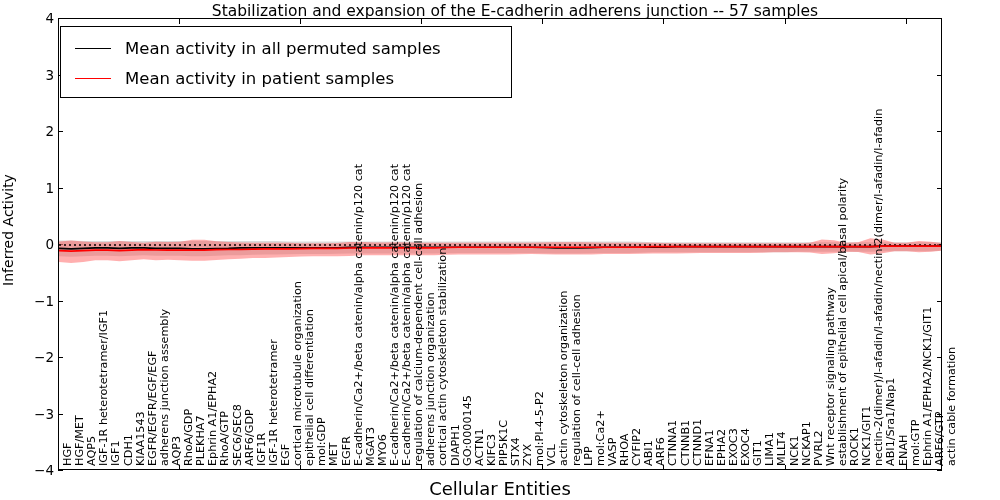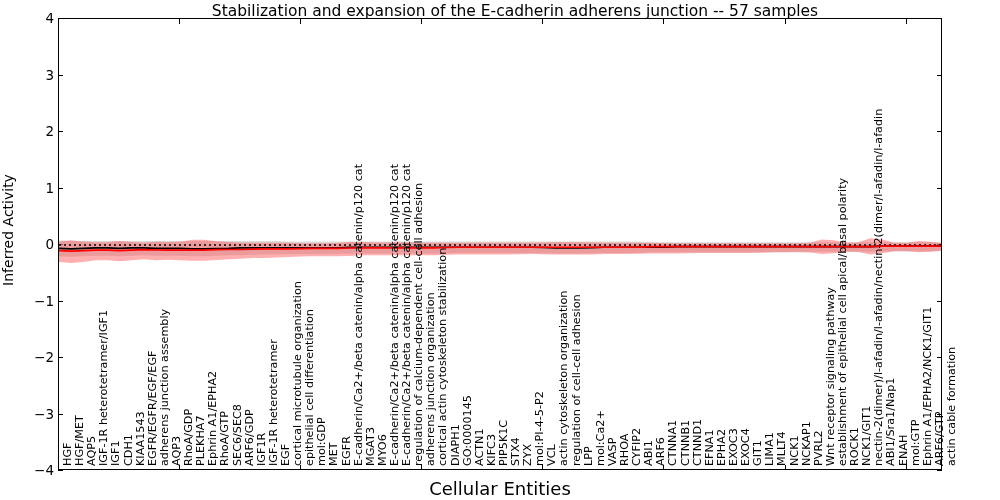--- a/index.html
+++ b/index.html
@@ -196,14 +196,24 @@
       <div class="xcat" style="left: 861.233px; top: 466px;">NCK1/GIT1</div>
       <div class="xcat" style="left: 873.342px; top: 466px;">nectin-2(dimer)/l-afadin/l-afadin/nectin-2(dimer/l-afadin/l-afadin</div>
       <div class="xcat" style="left: 885.452px; top: 466px;">ABI1/Sra1/Nap1</div>
       <div class="xcat" style="left: 897.562px; top: 466px;">ENAH</div>
       <div class="xcat" style="left: 909.671px; top: 466px;">mol:GTP</div>
       <div class="xcat" style="left: 921.781px; top: 466px;">Ephrin A1/EPHA2/NCK1/GIT1</div>
       <div class="xcat" style="left: 933.89px; top: 466px;">ARF6/GTP</div>
       <div class="xcat" style="left: 946px; top: 466px;">actin cable formation</div>
     </div>
 
+  <div id="legend">
+    <div class="legrow">
+      <span class="legline"></span>
+      <span class="legtxt">Mean activity in all permuted samples</span>
+    </div>
+    <div class="legrow">
+      <span class="legline red"></span>
+      <span class="legtxt">Mean activity in patient samples</span>
+    </div>
+  </div>
 
 </div>
 
 </body></html>

